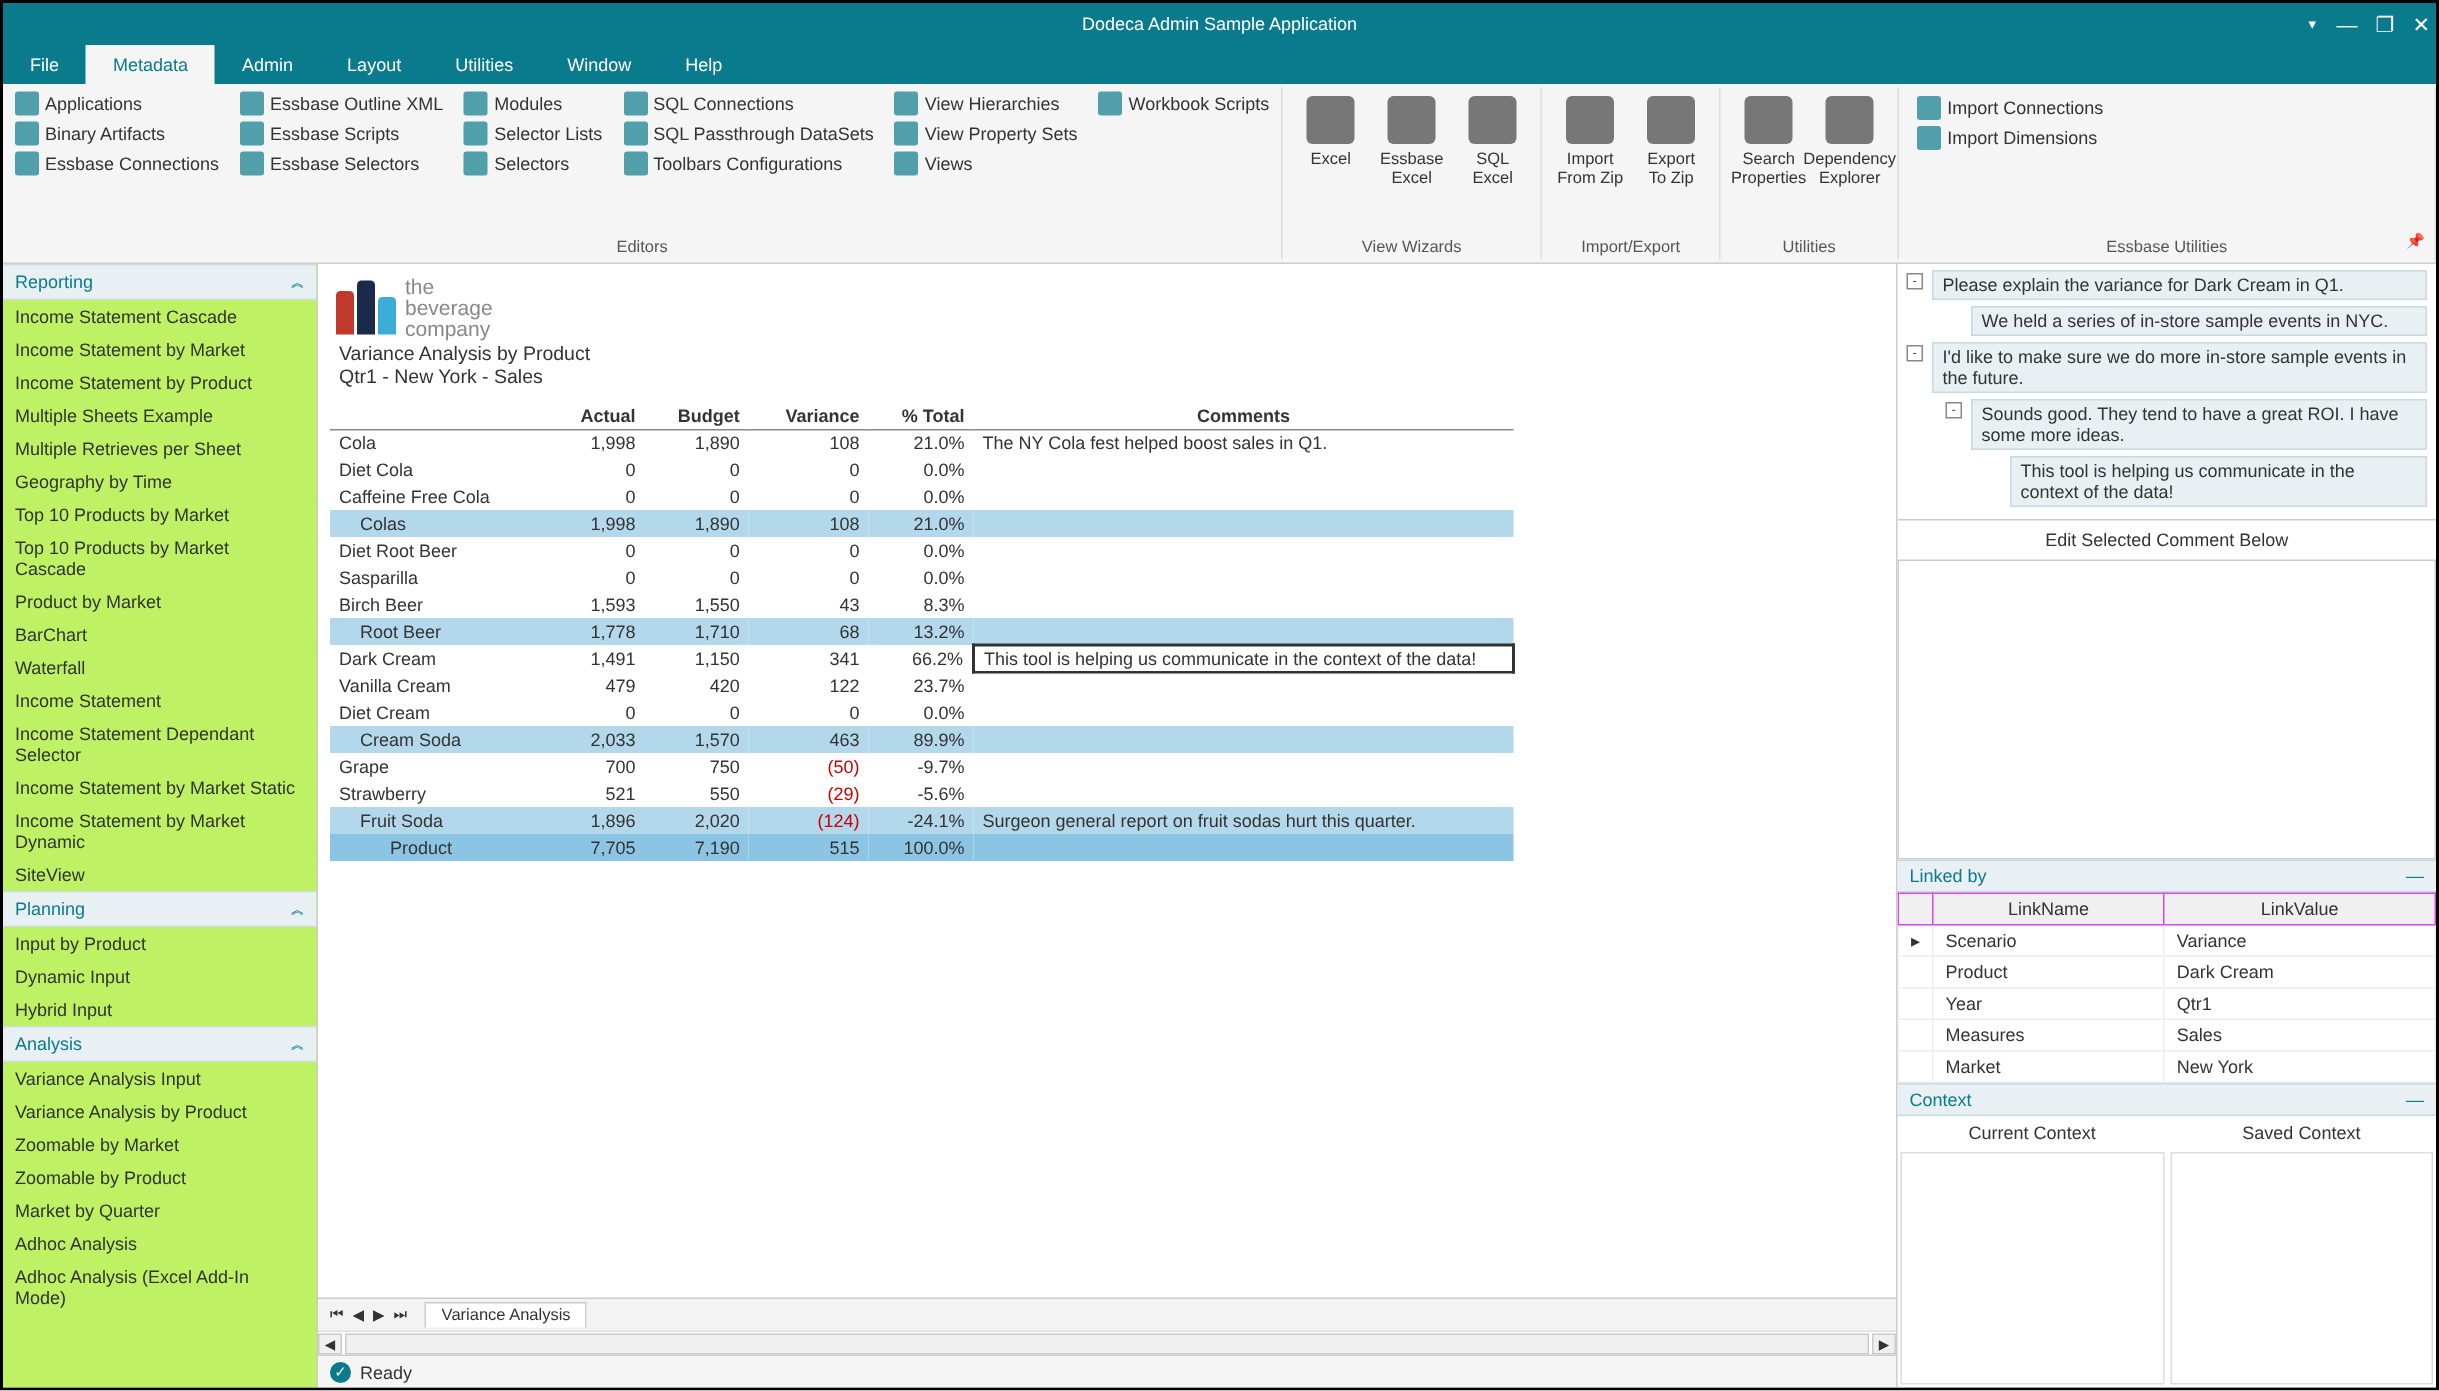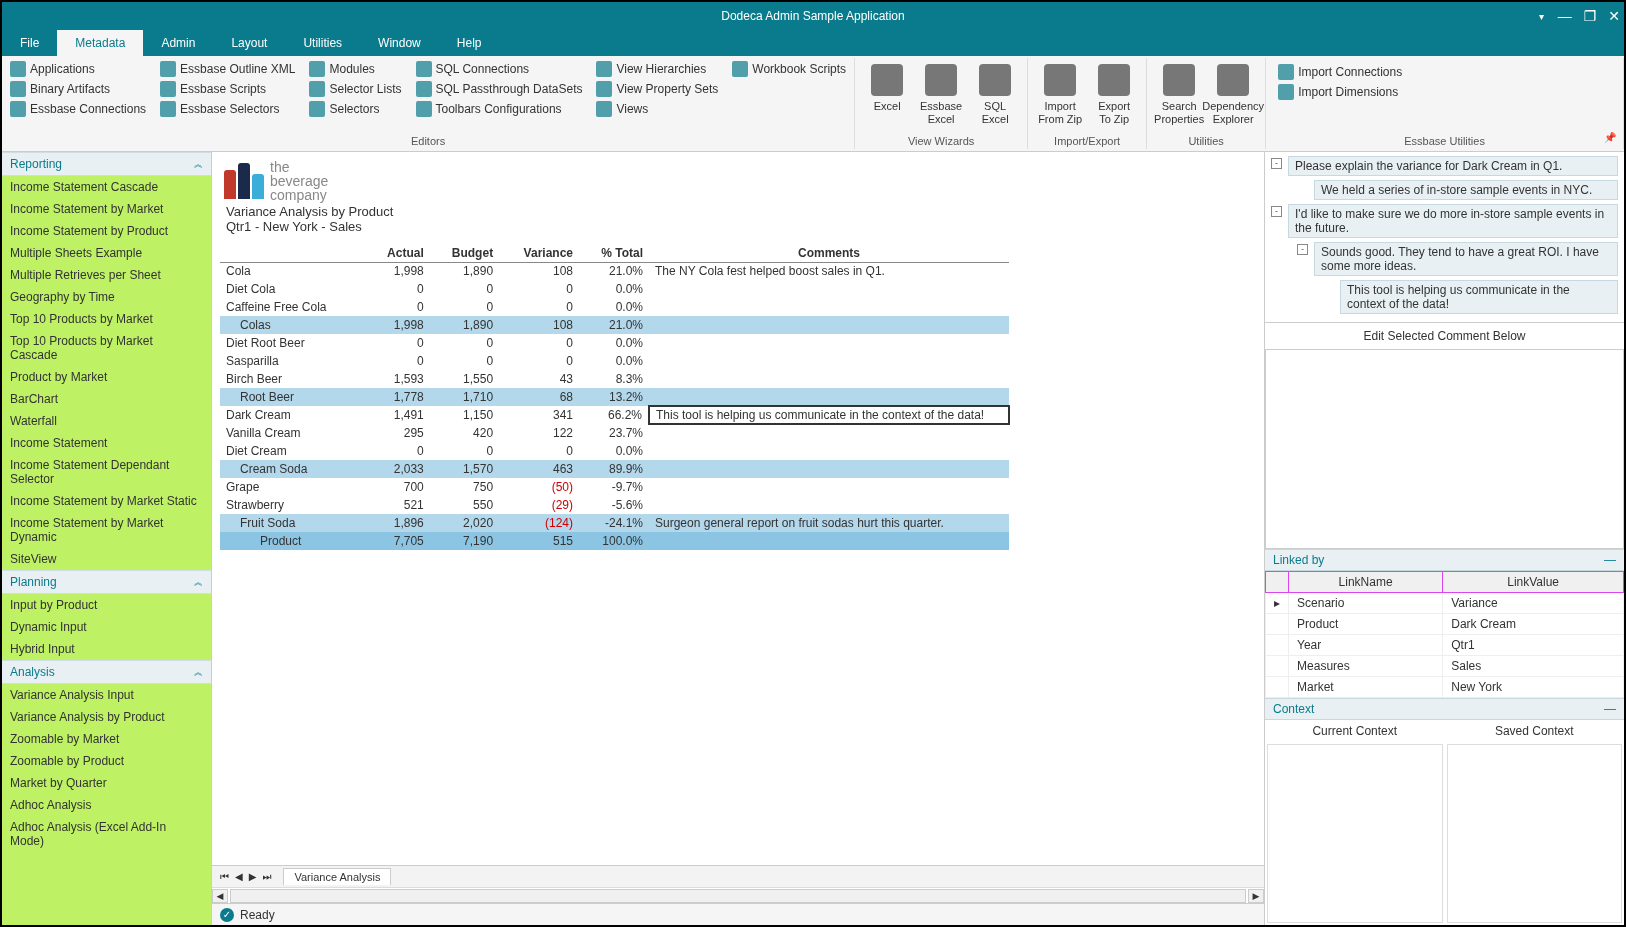--- a/index.html
+++ b/index.html
@@ -6,21 +6,21 @@
 body { background: #fff; font-size: 12px; color: #333; overflow: hidden; }
 .app { width: 1626px; height: 927px; display: flex; flex-direction: column; border: 2px solid #000; }
 .titlebar { background: #0a7b8c; color: #ffffff; height: 28px; display: flex; align-items: center; justify-content: center; position: relative; }
 .titlebar .title { font-size: 12px; }
 .titlebar .wincontrols { position: absolute; right: 4px; display: flex; gap: 12px; }
 .titlebar .wincontrols span { cursor: pointer; font-size: 14px; }
 .titlebar .dropdown-ind { position: absolute; right: 80px; font-size: 10px; }
 .menubar { background: #0a7b8c; color: #fff; height: 26px; display: flex; align-items: stretch; }
 .menubar .mitem { padding: 0 18px; display: flex; align-items: center; cursor: pointer; font-size: 12px; }
 .menubar .mitem.active { background: #f5f5f5; color: #0a7b8c; }
-.ribbon { background: #f5f5f5; border-bottom: 1px solid #ccc; display: flex; align-items: stretch; height: 96px; padding: 2px 0; }
+.ribbon { background: #f5f5f5; border-bottom: 1px solid #ccc; display: flex; align-items: stretch; height: 120px; padding: 2px 0; }
 .ribbon-group { border-right: 1px solid #ddd; padding: 2px 6px; display: flex; flex-direction: column; }
 .ribbon-group .rg-body { flex: 1; }
 .ribbon-group .rg-label { text-align: center; font-size: 11px; color: #555; padding-top: 2px; }
 .rg-grid { display: grid; grid-template-columns: repeat(4, auto); gap: 2px 10px; }
 .rg-grid .ritem { display: flex; align-items: center; gap: 4px; white-space: nowrap; cursor: pointer; font-size: 12px; padding: 1px 2px; }
 .rg-grid .ritem .ricon { width: 16px; height: 16px; background: #0a7b8c; border-radius: 2px; flex-shrink: 0; opacity:0.7; }
 .rg-large { display: flex; gap: 2px; }
 .rg-large .rlitem { display: flex; flex-direction: column; align-items: center; justify-content: flex-start; width: 52px; cursor: pointer; text-align: center; font-size: 11px; line-height: 1.2; padding-top:4px; }
 .rg-large .rlitem .rlicon { width: 32px; height: 32px; background: #777; border-radius: 4px; margin-bottom: 4px; }
 .rg-stack { display:flex; flex-direction:column; gap:4px; padding:4px 6px; }
@@ -376,21 +376,21 @@
                 <tr>
                   <td class="rowhead">Dark Cream</td>
                   <td class="num">1,491</td>
                   <td class="num">1,150</td>
                   <td class="num">341</td>
                   <td class="num">66.2%</td>
                   <td class="comment active-cell">This tool is helping us communicate in the context of the data!</td>
                 </tr>
                 <tr>
                   <td class="rowhead">Vanilla Cream</td>
-                  <td class="num">295</td>
+                  <td class="num">479</td>
                   <td class="num">420</td>
                   <td class="num">122</td>
                   <td class="num">23.7%</td>
                   <td class="comment comment-cell"></td>
                 </tr>
                 <tr>
                   <td class="rowhead">Diet Cream</td>
                   <td class="num">0</td>
                   <td class="num">0</td>
                   <td class="num">0</td>

